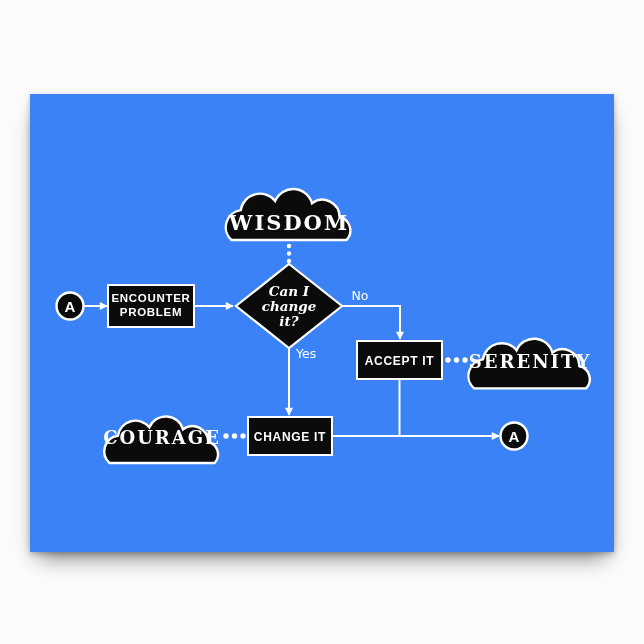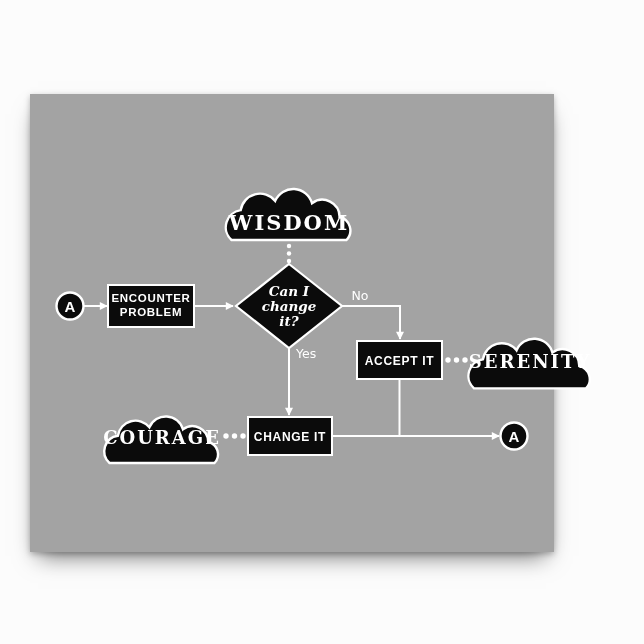--- a/index.html
+++ b/index.html
@@ -2,22 +2,22 @@
 <html><head>
 <meta charset="utf-8">
 <style>
   html,body{margin:0;padding:0;}
   .scene{
     position:relative;width:644px;height:644px;
     background:#fcfcfc;overflow:hidden;
     font-family:"Liberation Sans",sans-serif;
   }
   .poster{
-    position:absolute;left:30px;top:94px;width:524px;height:458px;
-    background:#a3a3a3;
+    position:absolute;left:30px;top:94px;width:584px;height:458px;
+    background:#3b82f6;
     box-shadow:0 12px 22px -8px rgba(0,0,0,0.55), 0 2px 6px rgba(0,0,0,0.25);
   }
   .poster svg{display:block;}
   .flow-line{stroke:#ffffff;stroke-width:2;fill:none;}
   .shape{fill:#0b0b0b;stroke:#ffffff;}
   .shape.box{stroke-width:2;}
   .shape.diamond{stroke-width:2.2;}
   .shape.circle{stroke-width:2.4;fill:#0b0b0b;}
   .dot{fill:#ffffff;stroke:none;}
   text{fill:#ffffff;}

